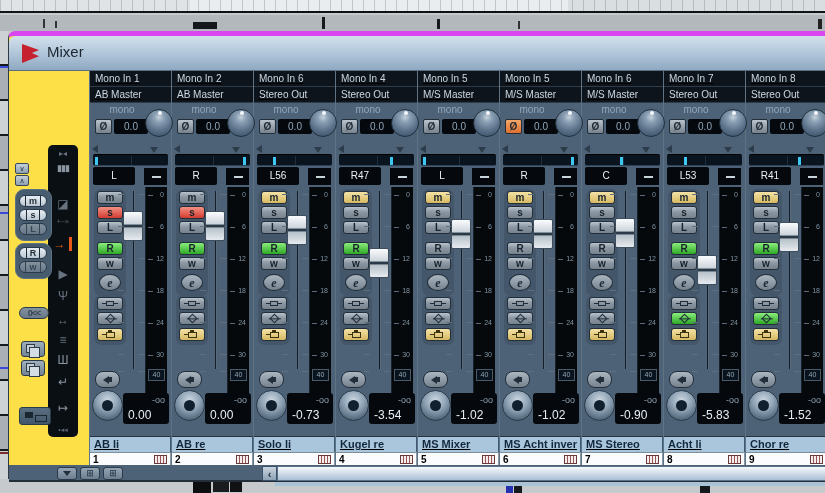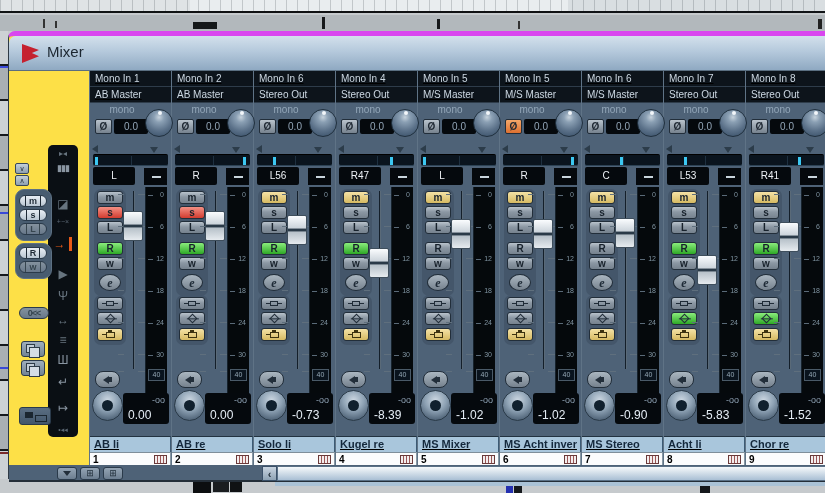--- a/index.html
+++ b/index.html
@@ -586,21 +586,21 @@
       </div>
       <button class="spk">
               <span class="spk-icon">
                 <i class="spk-cone"></i>
                 <i class="spk-box"></i>
               </span>
             </button>
       <div class="bigknob"></div>
       <div class="valbox">
         <span class="peakv">-oo</span>
-        <span class="fval">-8.39</span>
+        <span class="fval">-3.54</span>
       </div>
     </div>
     <div class="name">Kugel re</div>
     <div class="numrow">
       <span class="num">4</span>
       <span class="gridicon"></span>
     </div>
   </div>
         <div class="strip">
     <div class="hdr">Mono In 5</div>

